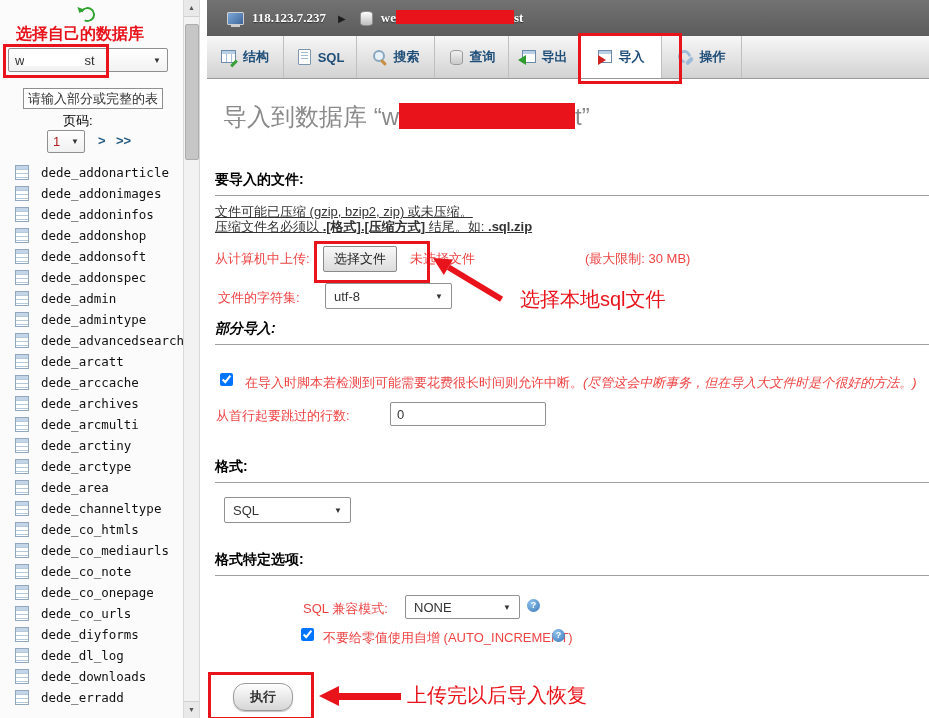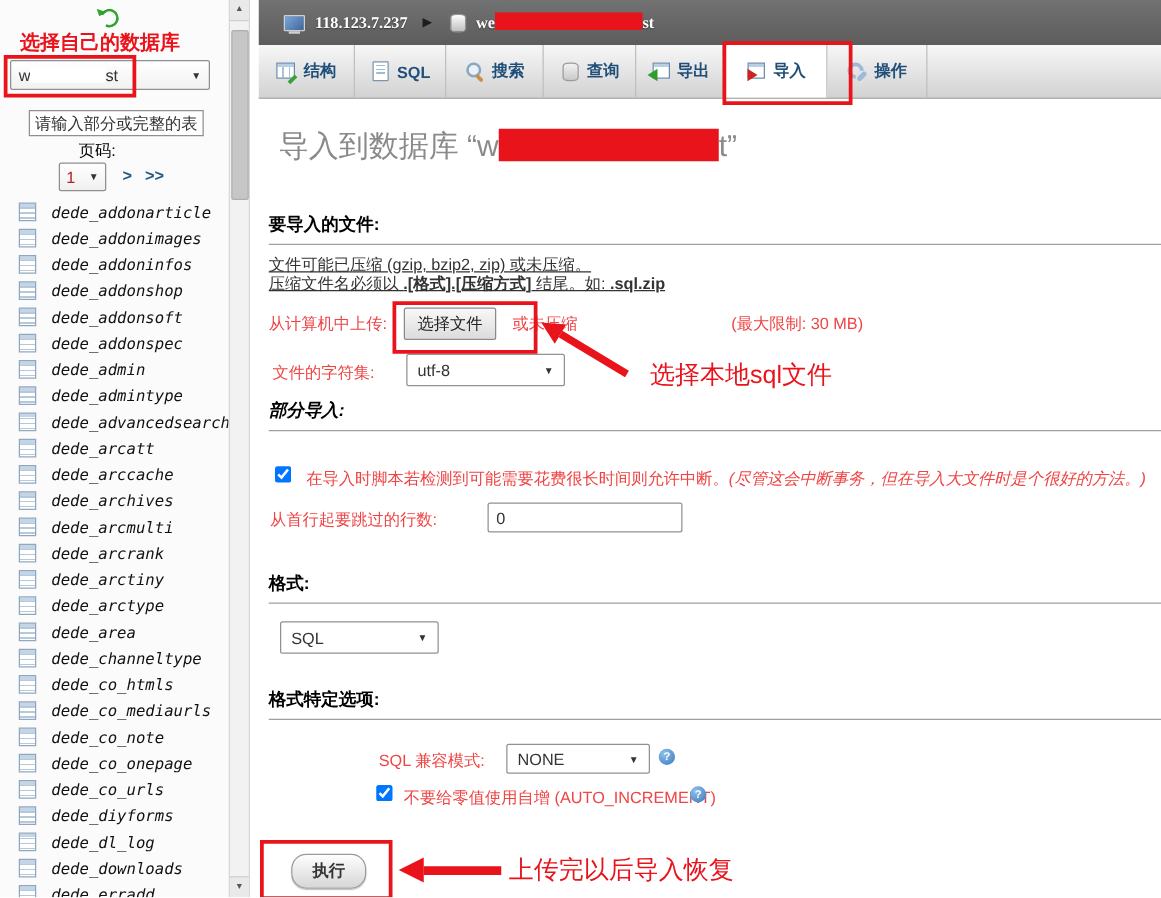--- a/index.html
+++ b/index.html
@@ -22,21 +22,21 @@
   #sb-redbox{left:3px;top:44px;width:100px;height:28px;}
   .filter-input{position:absolute;left:23px;top:88px;width:140px;height:21px;border:1px solid #8f8f8f;
      font-size:13px;color:#333;padding:1px 4px;box-sizing:border-box;background:#fff;}
   .page-label{position:absolute;left:63px;top:112px;font-size:13px;color:#000;}
   .page-select{position:absolute;left:47px;top:130px;width:38px;height:23px;border:1px solid #8f8f8f;border-radius:2px;
      background:linear-gradient(#fff,#f0f0f0);display:flex;align-items:center;padding:0 5px;box-sizing:border-box;
      font-size:13px;color:#b22222;}
   .pg-link{position:absolute;top:133px;font-size:13px;font-weight:bold;color:#235a81;text-decoration:none;}
   #pg-next{left:98px;} #pg-last{left:116px;}
   #table-list{position:absolute;left:0;top:159px;right:0;bottom:0;overflow:hidden;}
-  .table-row{height:21px;display:flex;align-items:center;padding-left:15px;cursor:pointer;font-style:italic;}
+  .table-row{height:21px;display:flex;align-items:flex-end;padding-left:15px;cursor:pointer;}
   .table-icon{flex:none;width:12px;height:13px;border:1px solid #91a7bd;margin-right:12px;background:
      linear-gradient(#c3d5e6 0 3px, rgba(0,0,0,0) 3px),
      repeating-linear-gradient(rgba(0,0,0,0) 0 3px, #b6c9db 3px 4px),#fff;}
   .table-name{font-family:"DejaVu Sans Mono",monospace;font-size:12.5px;color:#111;white-space:nowrap;}
 
   
   #sb-scroll{position:absolute;left:183px;top:0;width:17px;height:718px;background:#f2f2f2;
      border-left:1px solid #d8d8d8;border-right:1px solid #d8d8d8;box-sizing:border-box;}
   .scroll-btn{position:absolute;left:0;width:15px;height:16px;background:#e9e9e9;text-align:center;
      font-size:7px;line-height:16px;color:#555;}
@@ -238,24 +238,20 @@
         <div class="table-row">
           <span class="table-icon"></span>
           <span class="table-name">dede_archives</span>
         </div>
 
         <div class="table-row">
           <span class="table-icon"></span>
           <span class="table-name">dede_arcmulti</span>
         </div>
 
-        <div class="table-row">
-          <span class="table-icon"></span>
-          <span class="table-name">dede_arcrank</span>
-        </div>
 
         <div class="table-row">
           <span class="table-icon"></span>
           <span class="table-name">dede_arctiny</span>
         </div>
 
         <div class="table-row">
           <span class="table-icon"></span>
           <span class="table-name">dede_arctype</span>
         </div>
@@ -374,21 +370,21 @@
 
     <div id="page-title"><span>导入到数据库 “w</span><span class="redaction-title"></span><span>t”</span></div>
 
     <div class="section-legend" id="legend-file">要导入的文件:</div>
     <div class="para">
       <span>文件可能已压缩 (gzip, bzip2, zip) 或未压缩。</span><br>
       <span><span>压缩文件名必须以 </span><span class="bold">.[格式].[压缩方式]</span><span> 结尾。如: </span><span class="bold">.sql.zip</span></span>
     </div>
     <div class="lbl" id="upload-label">从计算机中上传:</div>
     <button class="file-button">选择文件</button>
-    <div class="lbl" id="no-file">或未压缩</div>
+    <div class="lbl" id="no-file">未选择文件</div>
     <div class="lbl" id="max-limit">(最大限制: 30 MB)</div>
     <div class="redbox" id="file-redbox"></div>
     <div class="lbl" id="charset-label">文件的字符集:</div>
     <div class="pseudo-select" id="charset-select">
       <span>utf-8</span>
       <span class="caret">▼</span>
     </div>
     <div class="annot" id="annot-sql">选择本地sql文件</div>
     <div class="red-arrow" id="arrow-file">
       <span class="head"></span>

